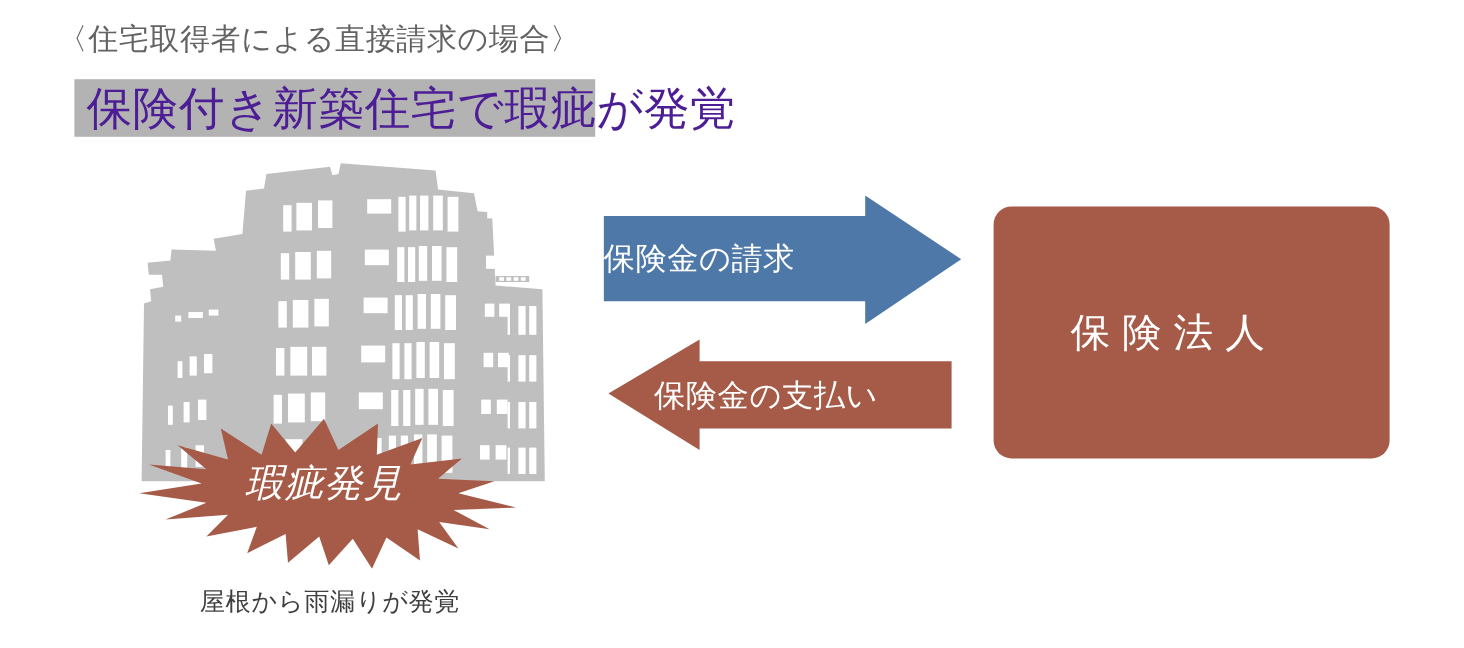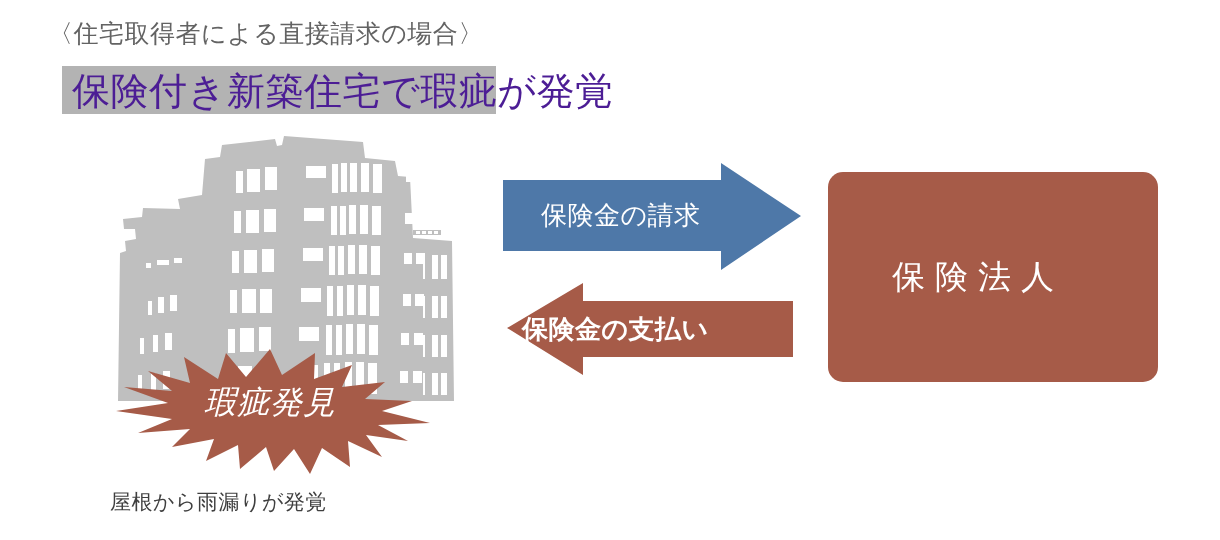--- a/index.html
+++ b/index.html
@@ -81,20 +81,21 @@
     color: #ffffff;
     white-space: nowrap;
     letter-spacing: 1px;
     font-style: italic;
   }
   .caption {
     position: absolute;
     left: 110px;
     top: 488px;
     width: 330px;
+    text-align: center;
     font-size: 21px;
     line-height: 28px;
     color: #3f3f3f;
     white-space: nowrap;
     letter-spacing: 0.5px;
   }
 
   
   .arrow-wrap {
     position: absolute;
@@ -104,22 +105,22 @@
   #arrow-payout-wrap { left: 505px; top: 281px; width: 290px; height: 96px; }
 
   .arrow-label {
     position: absolute;
     font-size: 26px;
     line-height: 34px;
     color: #ffffff;
     white-space: nowrap;
     letter-spacing: 0.5px;
   }
-  #arrow-claim-label  { left: 541px; top: 198px; }
-  #arrow-payout-label { left: 522px; top: 312px; font-weight: bold; }
+  #arrow-claim-label  { left: 503px; top: 198px; }
+  #arrow-payout-label { left: 545px; top: 312px; }
 
   
   .insurer-box {
     position: absolute;
     left: 828px;
     top: 172px;
     width: 330px;
     height: 210px;
     background: #a65b48;
     border-radius: 15px;

